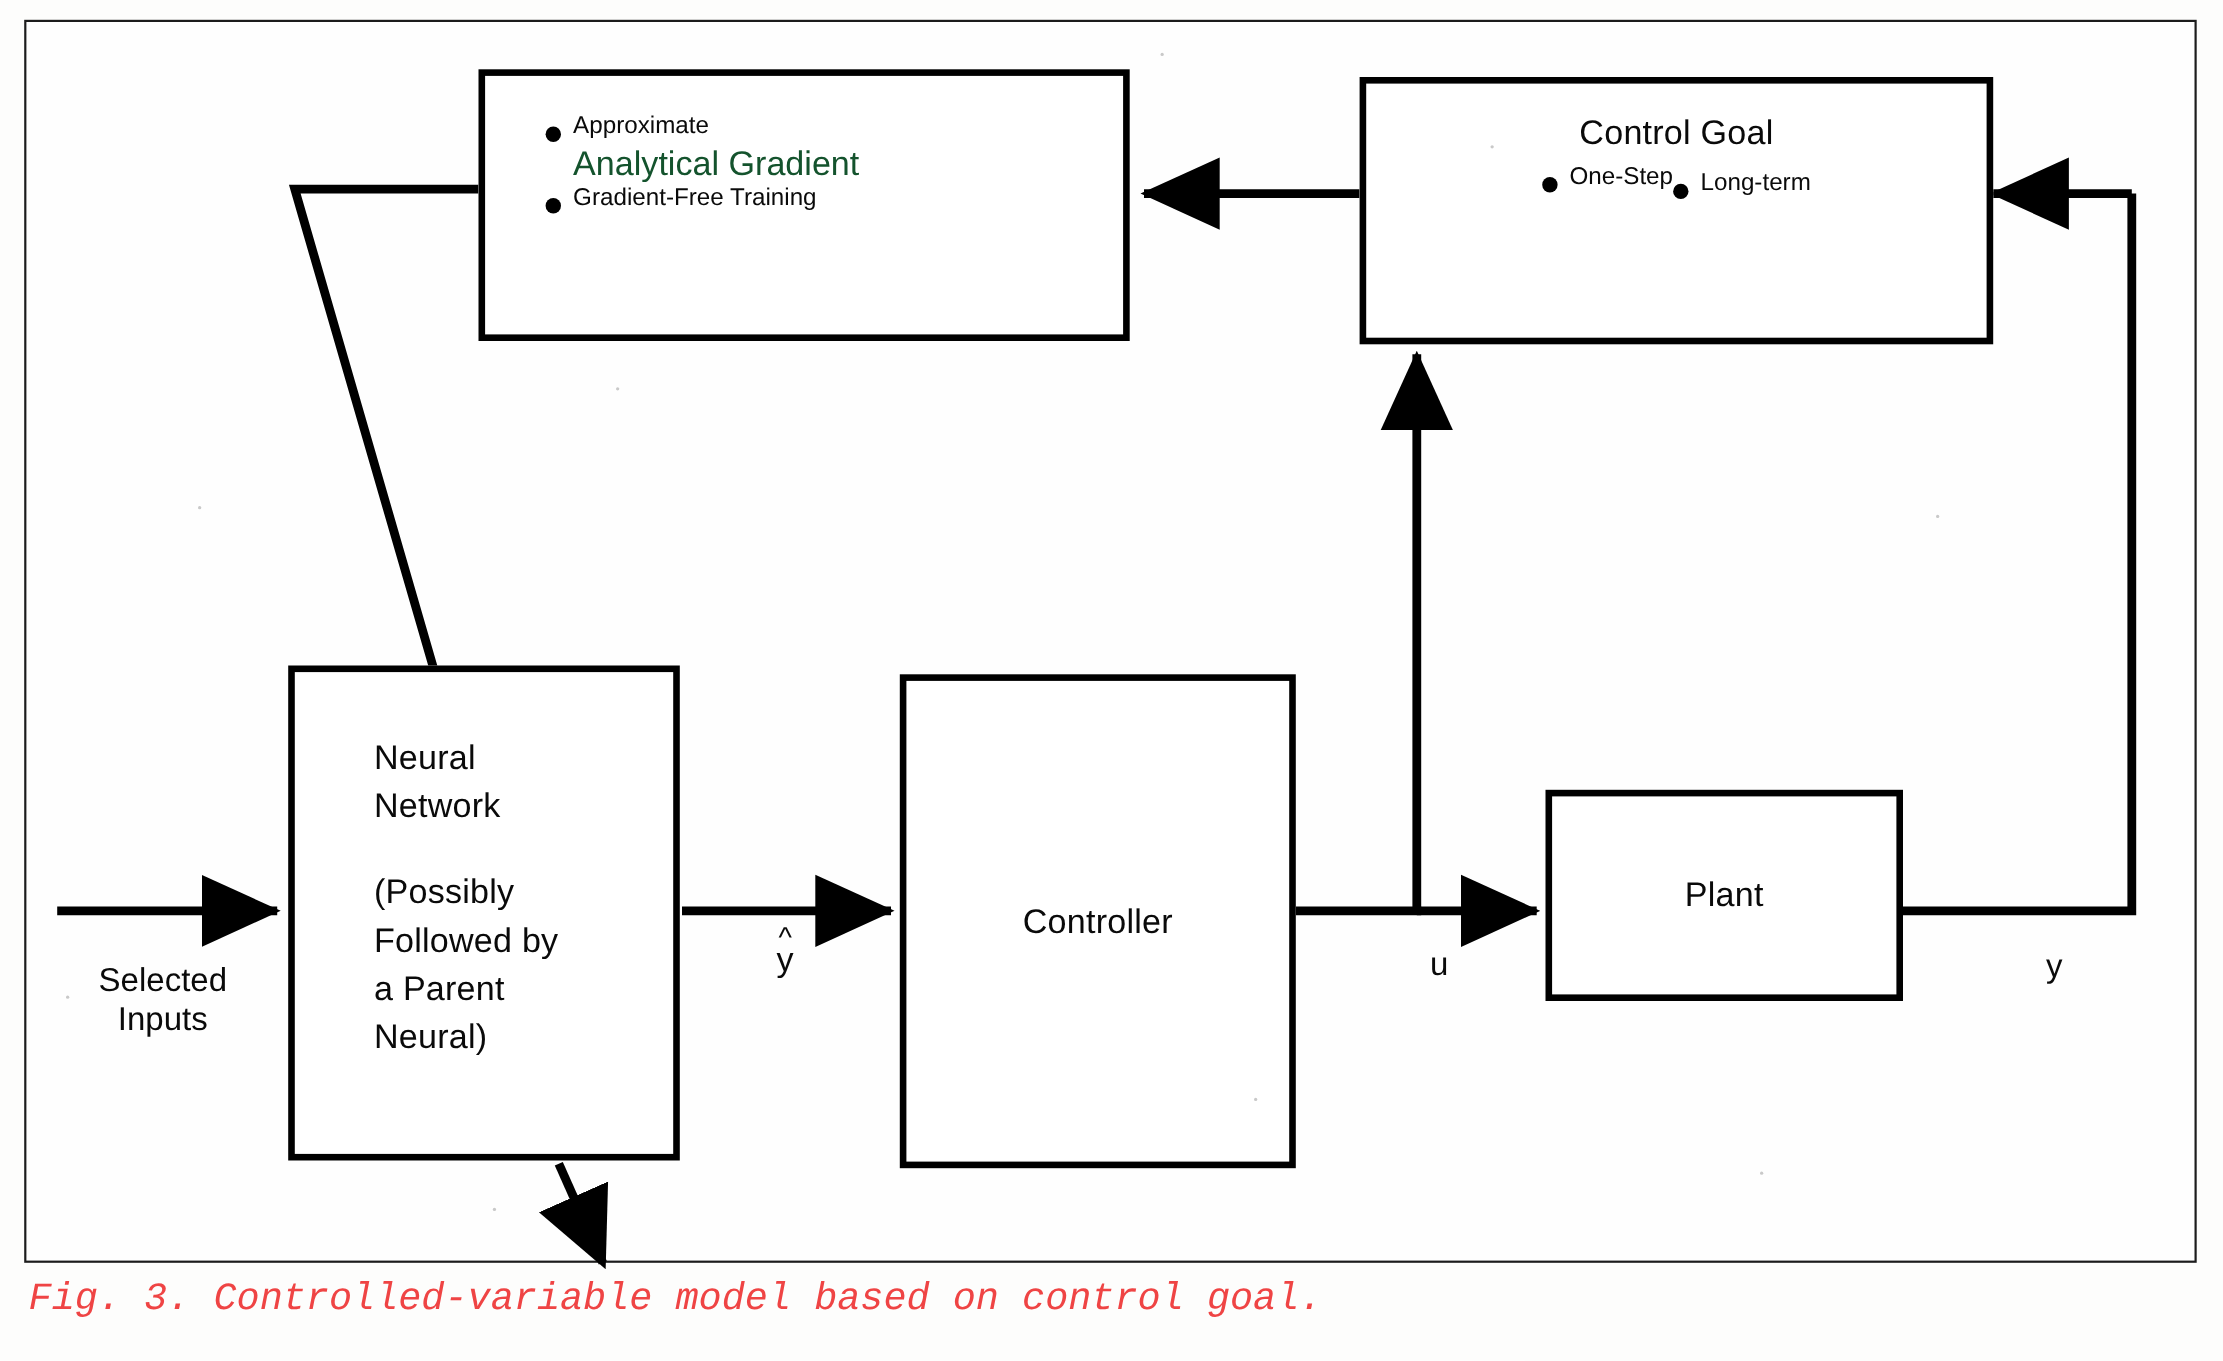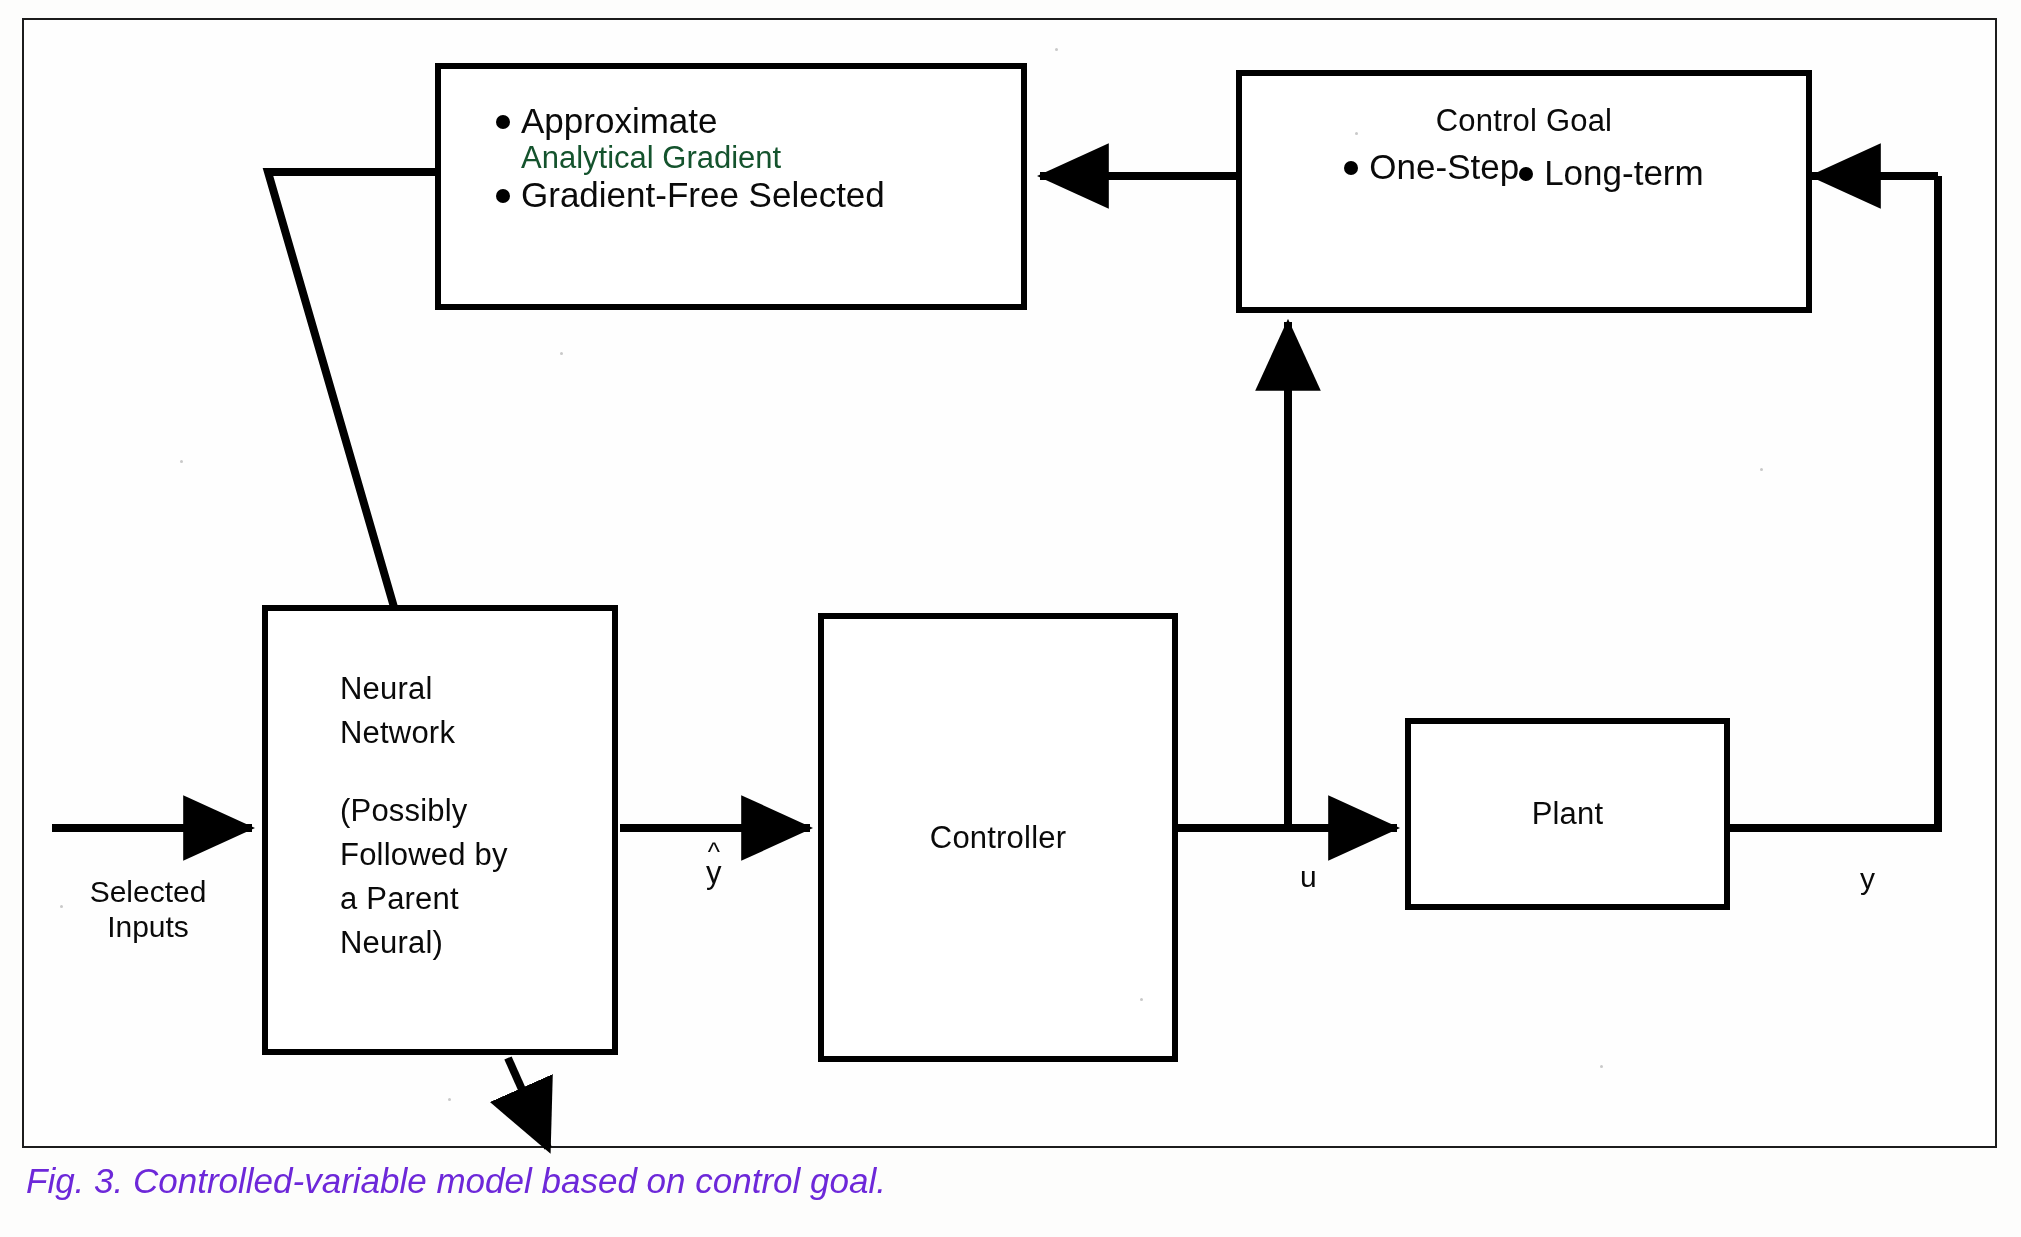--- a/index.html
+++ b/index.html
@@ -48,21 +48,21 @@
   }
   .blk-title {
     font-size: 31px;
     color: #0a0a0a;
     letter-spacing: 0.2px;
     white-space: nowrap;
   }
   .bullet-row {
     display: flex;
     align-items: flex-start;
-    font-size: 35px;
+    font-size: 22px;
     color: #0a0a0a;
     line-height: 1.0;
     white-space: nowrap;
   }
   .bullet-dot {
     display: inline-block;
     width: 14px;
     height: 14px;
     border-radius: 50%;
     background: #000000;
@@ -95,24 +95,24 @@
     left: 50%;
     top: -16px;
     transform: translateX(-50%);
     font-size: 26px;
     line-height: 1;
   }
   #caption {
     position: absolute;
     left: 26px;
     top: 1161px;
-    font-family: Liberation Sans, sans-serif;
+    font-family: Liberation Mono, monospace;
     font-style: italic;
     font-size: 35px;
-    color: #6d28d9;
+    color: #ef4444;
     white-space: nowrap;
   }
   
   .speck {
     position: absolute;
     width: 3px;
     height: 3px;
     background: #c9c9c9;
     border-radius: 50%;
   }
@@ -163,21 +163,21 @@
 
   <div class="box" style="left:435px; top:63px; width:592px; height:247px;">
     <div class="box-inner" style="padding:34px 0 0 55px;">
       <div class="bullet-row">
         <span class="bullet-dot"></span>
         <span class="bullet-text">Approximate</span>
       </div>
       <div class="bullet-cont" style="margin-top:4px;">Analytical Gradient</div>
       <div class="bullet-row" style="margin-top:4px;">
         <span class="bullet-dot"></span>
-        <span class="bullet-text">Gradient-Free Selected</span>
+        <span class="bullet-text">Gradient-Free Training</span>
       </div>
     </div>
   </div>
 
   <div class="box" style="left:1236px; top:70px; width:576px; height:243px;">
     <div class="box-inner" style="align-items:center; padding-top:27px;">
       <div class="blk-title">Control Goal</div>
       <div style="margin-top:10px; display:flex; flex-direction:row; align-items:flex-start;">
         <div class="bullet-row">
           <span class="bullet-dot"></span>

